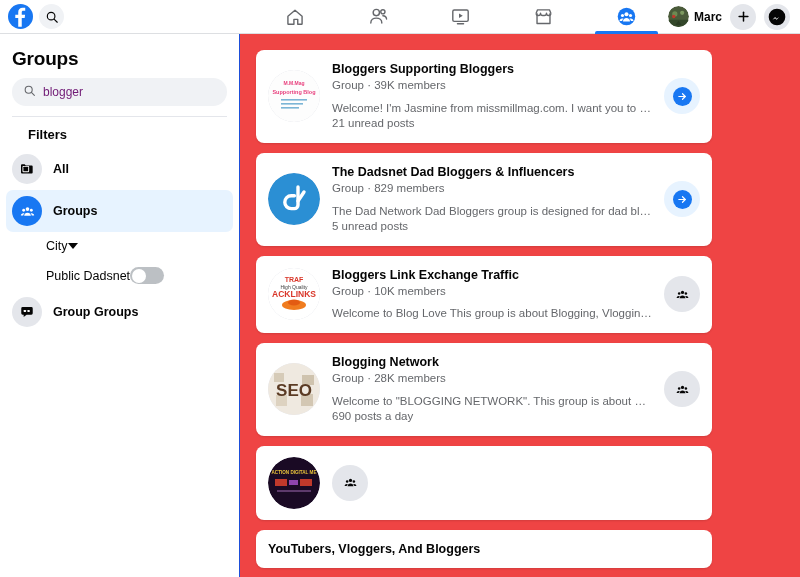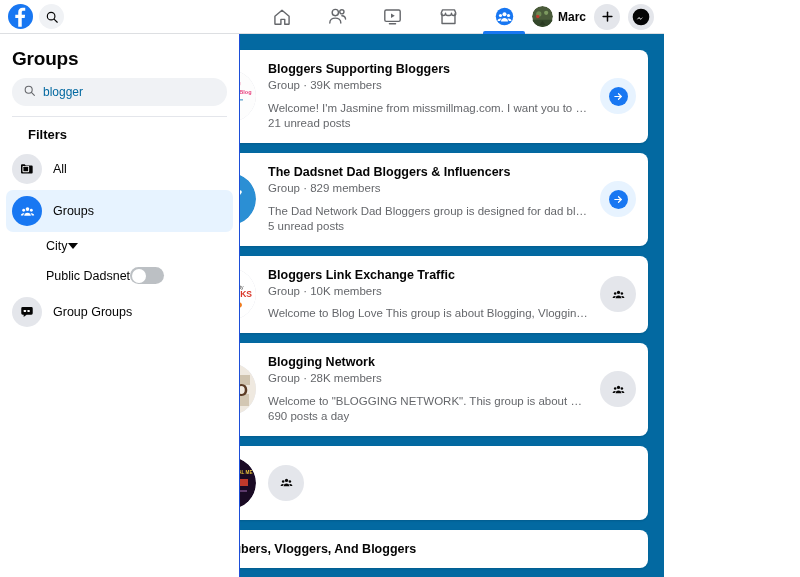--- a/index.html
+++ b/index.html
@@ -2,21 +2,21 @@
 <html><head>
 <meta charset="utf-8">
 <style>
   * { box-sizing: border-box; margin: 0; padding: 0; }
   html, body {
     width: 800px; height: 577px;
     font-family: "Liberation Sans", sans-serif;
     background: #ffffff;
     overflow: hidden;
   }
-  #app { position: relative; width: 664px; height: 577px; display: flex; flex-direction: column; }
+  #app { position: relative; width: 800px; height: 577px; display: flex; flex-direction: column; }
 
   
   .topbar {
     height: 34px; min-height: 34px;
     background: #ffffff;
     border-bottom: 1px solid #dddfe2;
     display: flex; align-items: center;
     position: relative; z-index: 10;
   }
   .nav-left { display: flex; align-items: center; gap: 6px; padding-left: 8px; width: 240px; }
@@ -50,55 +50,55 @@
     padding: 0; overflow: hidden;
   }
   .sidebar-title { font-size: 19px; font-weight: 700; color: #050505; padding: 14px 12px 8px 12px; letter-spacing: -0.2px; }
   .search-wrap { padding: 0 12px 10px 12px; }
   .search-pill {
     height: 28px; border-radius: 16px; background: #f0f2f5;
     display: flex; align-items: center; gap: 7px; padding: 0 11px; cursor: text;
   }
   .search-pill input {
     border: none; outline: none; background: transparent;
-    font-family: "Liberation Sans", sans-serif; font-size: 12px; color: #0369a1; width: 100%;
+    font-family: "Liberation Sans", sans-serif; font-size: 12px; color: #701a75; width: 100%;
   }
   .search-pill input::placeholder { color: #8a8d91; }
   .sidebar-sep { height: 1px; background: #e4e6eb; margin: 0 12px 8px 12px; }
 
   .filters-label { font-size: 13px; font-weight: 700; color: #050505; padding: 2px 12px 6px 28px; }
 
   .filter-row {
     display: flex; align-items: center; gap: 11px;
     margin: 0 6px; padding: 6px 6px; border-radius: 7px; cursor: pointer;
   }
   .filter-row.active { background: #e7f3ff; }
   .filter-icon {
     width: 30px; height: 30px; border-radius: 50%; background: #e4e6eb;
     display: flex; align-items: center; justify-content: center; flex: 0 0 auto;
   }
   .filter-icon.blue { background: #1877f2; }
-  .filter-label { font-size: 12.5px; color: #050505; font-weight: 400; }
+  .filter-label { font-size: 12.5px; color: #050505; font-weight: 700; }
 
   .sub-row {
     display: flex; align-items: center; 
     margin: 0 6px; padding: 7px 12px 7px 40px; border-radius: 7px; cursor: pointer;
   }
   .sub-label { font-size: 12.5px; color: #050505; }
   .caret { width: 0; height: 0; border-left: 5px solid transparent; border-right: 5px solid transparent; border-top: 6px solid #050505; margin-right: 14px; }
   .toggle {
     width: 34px; height: 17px; border-radius: 10px; background: #bcc0c4;
     position: relative; flex: 0 0 auto; cursor: pointer; margin-right: 8px;
   }
   .toggle .knob { position: absolute; top: 1.5px; left: 1.5px; width: 14px; height: 14px; border-radius: 50%; background: #ffffff; }
 
   
   .results {
-    flex: 1; background: #0369a1; padding: 16px 16px 0 16px;
-    overflow: hidden; display: flex; flex-direction: column; align-items: flex-end;
+    flex: 1; background: #ef4444; padding: 16px 16px 0 16px;
+    overflow: hidden; display: flex; flex-direction: column; align-items: flex-start;
   }
   .card {
     width: 456px; background: #ffffff; border-radius: 8px;
     box-shadow: 0 1px 2px rgba(0,0,0,0.12);
     display: flex; align-items: center; gap: 12px;
     padding: 11px 12px; margin-bottom: 10px; cursor: pointer;
     flex: 0 0 auto;
   }
   .card-avatar { width: 52px; height: 52px; border-radius: 50%; overflow: hidden; flex: 0 0 auto; background: #e4e6eb; }
   .card-body { flex: 1; min-width: 0; }

